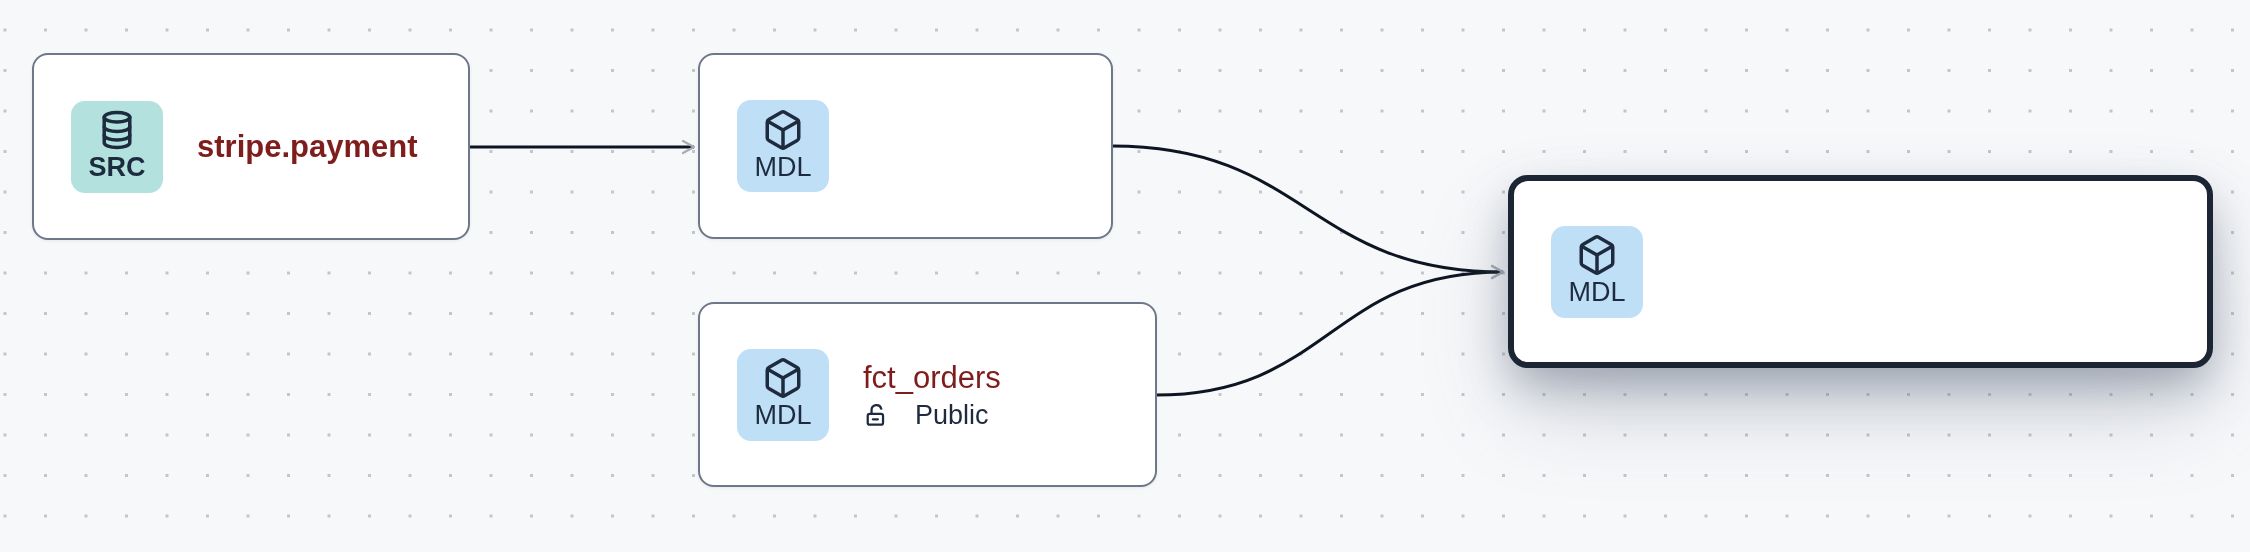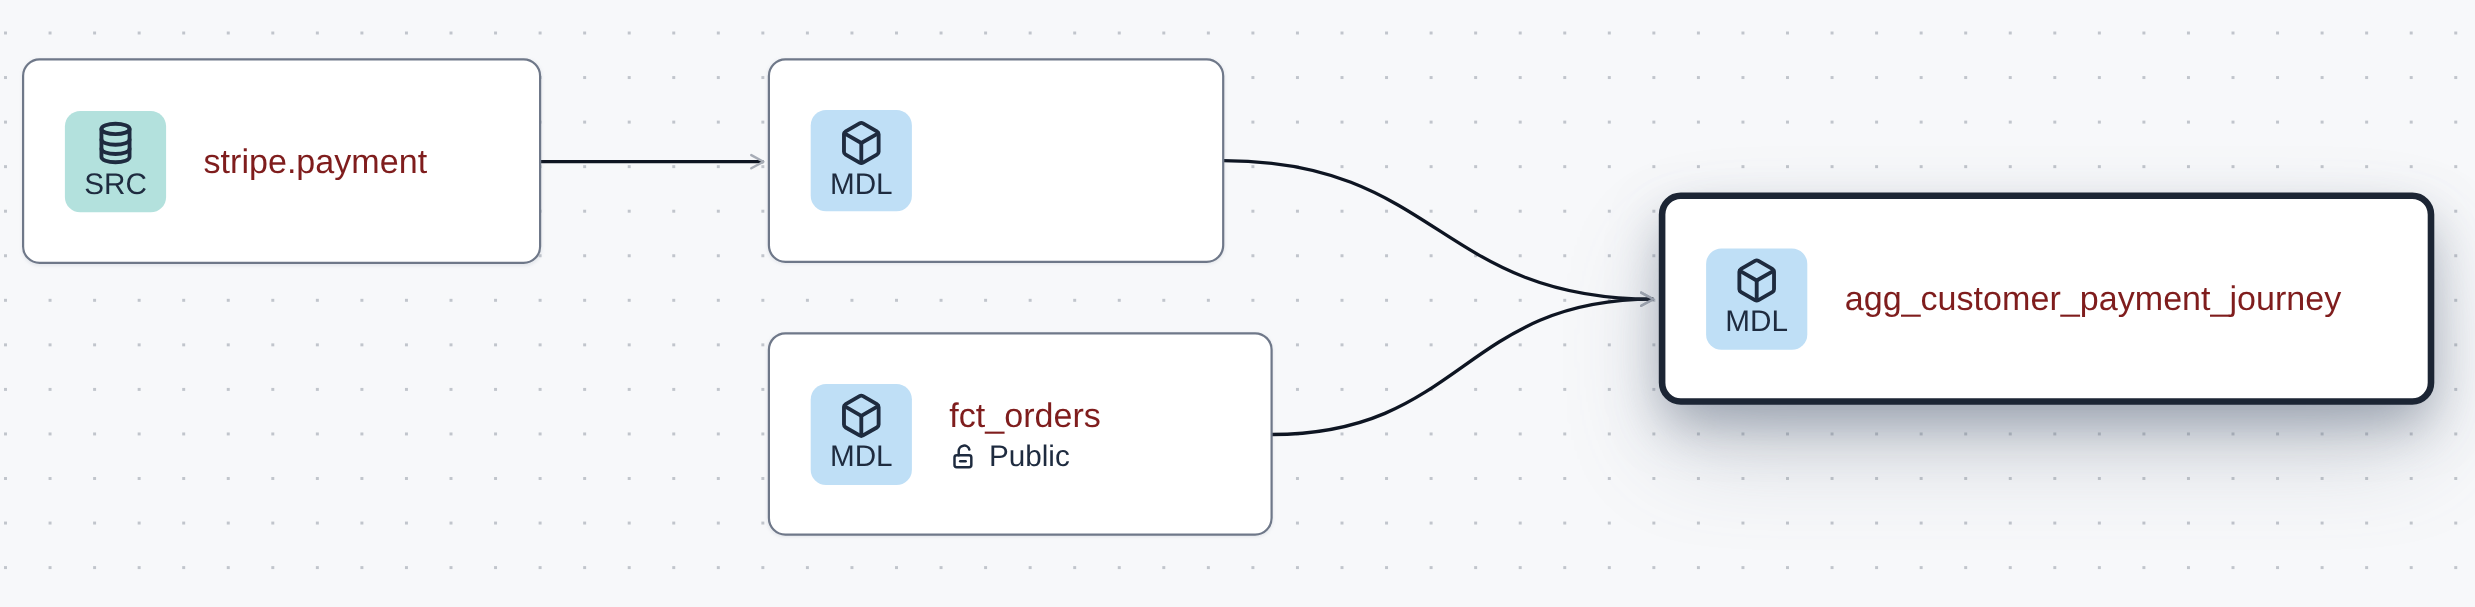--- a/index.html
+++ b/index.html
@@ -79,21 +79,21 @@
   }
   .node-title {
     font-size: 31px;
     line-height: 1.15;
     color: #7f1d1d;
     white-space: nowrap;
   }
   .node-meta {
     display: flex;
     align-items: center;
-    gap: 9px;
+    gap: 25px;
     margin-top: 6px;
     font-size: 27px;
     line-height: 1;
     color: #1e2b3f;
   }
   .node-meta svg {
     width: 27px;
     height: 27px;
     display: block;
   }
@@ -105,21 +105,21 @@
   <svg class="edge-layer">
     <defs>
       <marker id="rf-arrow" viewBox="0 0 18 18" markerWidth="18" markerHeight="18" markerUnits="userSpaceOnUse" refX="15" refY="9" orient="auto">
         <path d="M4 3 L15 9 L4 15" fill="none" stroke="#a7acb6" stroke-width="2.2" stroke-linecap="round" stroke-linejoin="round"></path>
       </marker>
     </defs>
   <path d="M 458 147 L 694 147" class="edge" marker-end="url(#rf-arrow)"></path>
       <path d="M 1112 146 C 1307.5 146, 1307.5 272, 1503 272" class="edge" marker-end="url(#rf-arrow)"></path>
       <path d="M 1156 395 C 1329.5 395, 1329.5 272, 1503 272" class="edge" marker-end="url(#rf-arrow)"></path>
     </svg>
-<div class="node" style="left: 20px; top: 53px; width: 472px; height: 187px;">
+<div class="node" style="left: 32px; top: 53px; width: 438px; height: 187px; font-weight: bold;">
     <div class="badge" style="background: rgb(179, 225, 221);">
       <svg viewBox="0 0 24 24" fill="none" stroke="currentColor" stroke-width="2" stroke-linecap="round" stroke-linejoin="round">
         <ellipse cx="12" cy="4.7" rx="7.3" ry="2.7"></ellipse>
         <path d="M4.7 4.7v14.6c0 1.5 3.27 2.7 7.3 2.7s7.3-1.2 7.3-2.7V4.7"></path>
         <path d="M4.7 10.2c0 1.5 3.27 2.7 7.3 2.7s7.3-1.2 7.3-2.7"></path>
         <path d="M4.7 15c0 1.5 3.27 2.7 7.3 2.7s7.3-1.2 7.3-2.7"></path>
       </svg>
 
       <span class="badge-label">SRC</span>
     </div>
@@ -164,18 +164,14 @@
     <div class="node selected" style="left: 1508px; top: 175px; width: 705px; height: 193px;">
     <div class="badge" style="background: rgb(191, 223, 246);">
 
       <svg viewBox="0 0 24 24" fill="none" stroke="currentColor" stroke-width="2" stroke-linecap="round" stroke-linejoin="round">
         <path d="M21 16.5v-9a1.8 1.8 0 0 0-.9-1.56l-7.2-4.14a1.8 1.8 0 0 0-1.8 0L3.9 5.94A1.8 1.8 0 0 0 3 7.5v9a1.8 1.8 0 0 0 .9 1.56l7.2 4.14a1.8 1.8 0 0 0 1.8 0l7.2-4.14a1.8 1.8 0 0 0 .9-1.56z"></path>
         <path d="M3.27 6.96 12 12.01l8.73-5.05"></path>
         <path d="M12 22.08V12"></path>
       </svg>
       <span class="badge-label">MDL</span>
     </div>
-    <div class="node-text">
-      <div class="node-title">agg_customer_payment_journey</div>
-
-    </div>
   </div>
   </div>
 
 </body></html>

